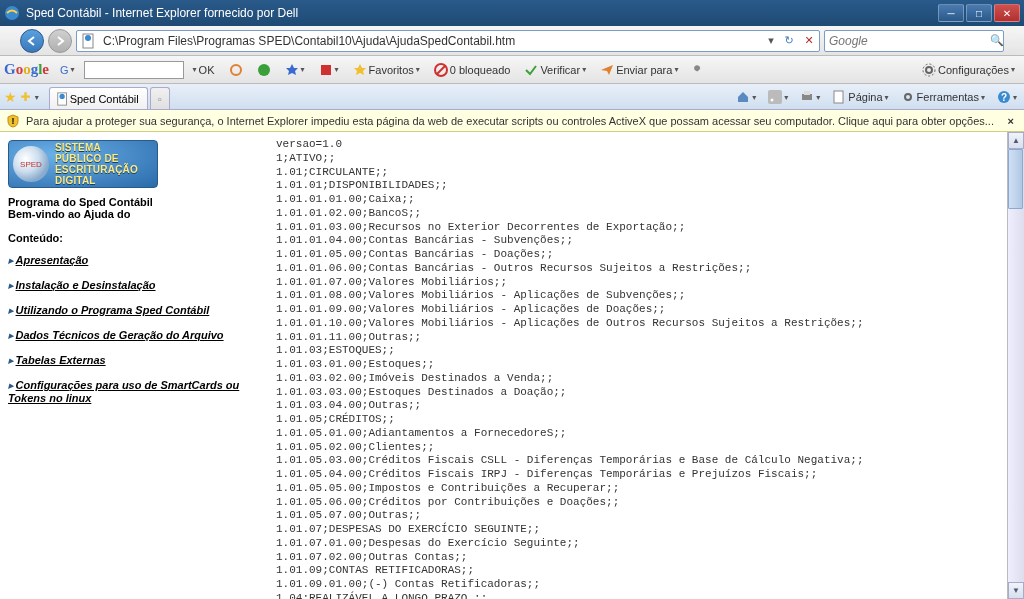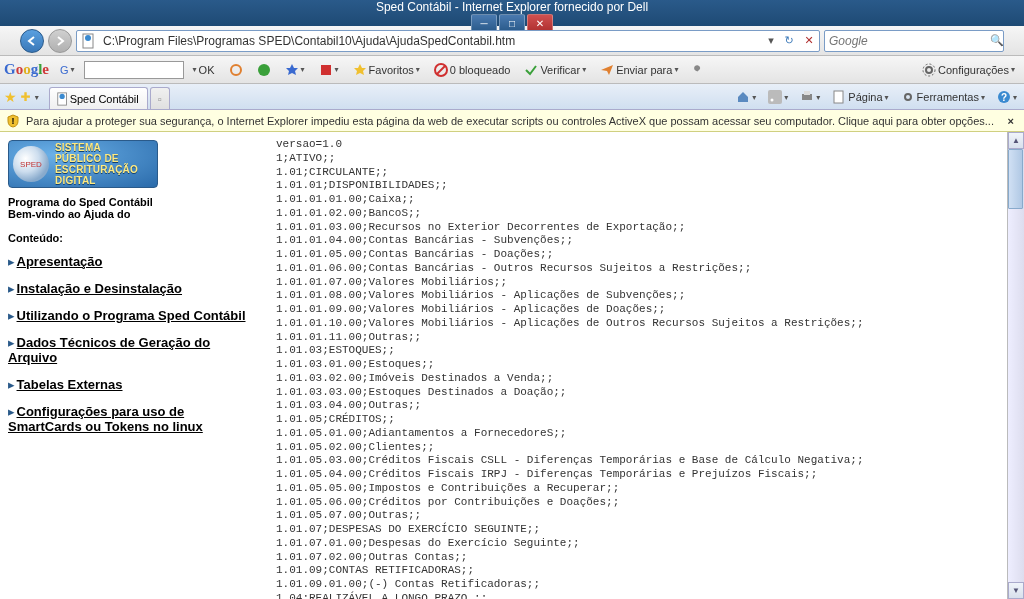--- a/index.html
+++ b/index.html
@@ -1,19 +1,19 @@
 <!DOCTYPE html>
 <html><head>
 <meta charset="utf-8">
 <style>
   * { margin: 0; padding: 0; box-sizing: border-box; }
   body { font-family: "Segoe UI", Tahoma, sans-serif; font-size: 11px; background: #fff; overflow: hidden; width: 1024px; height: 599px; }
   
   
-  .titlebar { height: 26px; background: linear-gradient(#2a5a8a, #1e4a74); color: #fff; display: flex; align-items: center; padding: 0 4px; flex-direction: column; }
+  .titlebar { height: 26px; background: linear-gradient(#2a5a8a, #1e4a74); color: #fff; display: flex; align-items: center; padding: 0 4px; }
   .titlebar .ie-icon { width: 16px; height: 16px; margin-right: 6px; }
   .titlebar .title { flex: 1; font-size: 12px; }
   .winbtns { display: flex; gap: 2px; }
   .winbtn { width: 26px; height: 18px; background: linear-gradient(#4a7ab0, #2a5a8a); border: 1px solid rgba(255,255,255,0.3); border-radius: 2px; color: #fff; font-size: 10px; display: flex; align-items: center; justify-content: center; cursor: pointer; }
   .winbtn.close { background: linear-gradient(#d05050, #b03030); }
   
   
   .navbar { height: 30px; background: linear-gradient(#f6f6f6, #e4e4e4); border-bottom: 1px solid #bbb; display: flex; align-items: center; padding: 0 20px; gap: 4px; }
   .navbtn { width: 24px; height: 24px; border-radius: 12px; background: linear-gradient(#5aa0e0, #3a78b8); border: 1px solid #2a5a8a; display: flex; align-items: center; justify-content: center; color: #fff; cursor: pointer; }
   .navbtn.fwd { background: linear-gradient(#d0d0d0, #b0b0b0); border-color: #999; }
@@ -64,21 +64,21 @@
     align-items: center;
     gap: 6px;
     padding: 4px;
     margin-bottom: 8px;
     color: #fff;
   }
   .logo-badge { width: 36px; height: 36px; border-radius: 50%; background: radial-gradient(circle at 35% 35%, #fff, #cde 40%, #8ac 70%); display:flex; align-items:center; justify-content:center; font-size:8px; font-weight:normal; color:#c03030; }
   .logo-text { font-size: 10px; font-weight: bold; line-height: 1.1; color: #ffea80; text-shadow: 0 1px 0 #104070; letter-spacing: 0.2px; }
   .welcome { font-weight: bold; margin-bottom: 12px; font-size: 11px; }
   .conteudo-h { font-weight: bold; margin-bottom: 10px; }
-  .toc-item { margin-bottom: 12px; font-size: 13px; }
+  .toc-item { margin-bottom: 12px; font-size: 11px; font-style: italic; }
   .toc-item a { color: #000; text-decoration: underline; font-weight: bold; cursor: pointer; }
   .toc-item .arrow { color: #2a5a8a; margin-right: 2px; }
   
   .main { flex: 1; overflow: auto; padding: 6px 10px; font-family: "Courier New", monospace; font-size: 11px; line-height: 1.25; color: #333; white-space: pre; }
   
   .vscroll { width: 17px; background: linear-gradient(to right, #eef, #dde); border-left: 1px solid #bbb; position: relative; }
   .vscroll .arrow-up, .vscroll .arrow-down { height: 17px; background: linear-gradient(#f0f4fa, #d8e0ec); border: 1px solid #aac; display:flex; align-items:center; justify-content:center; color:#557; font-size:8px; cursor:pointer; }
   .vscroll .arrow-down { position:absolute; bottom:0; width:100%; }
   .vscroll .thumb { position:absolute; top:17px; width:15px; left:0; height:60px; background: linear-gradient(to right, #d0e0f4, #b0c8e4); border:1px solid #8ac; border-radius:1px; cursor:pointer; }
 

